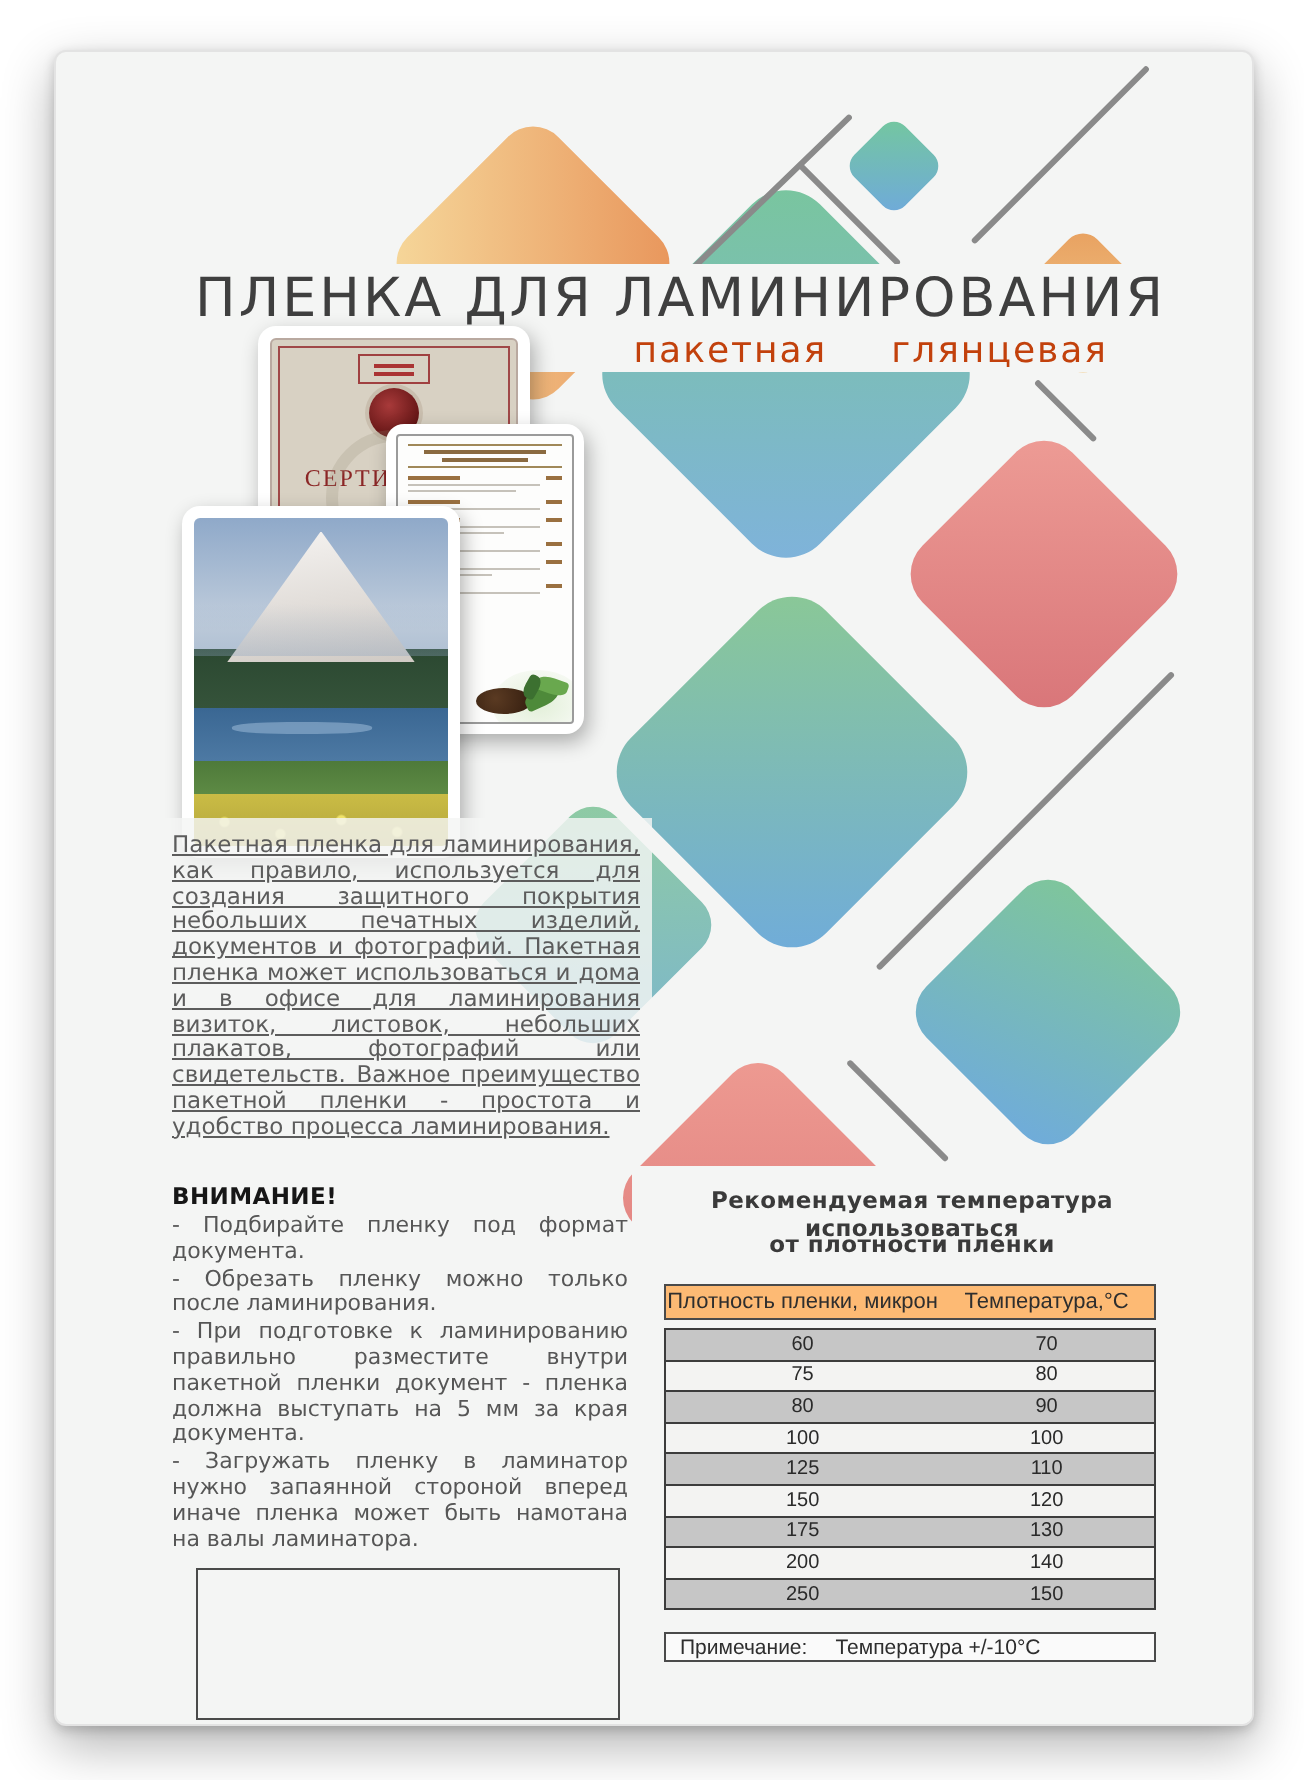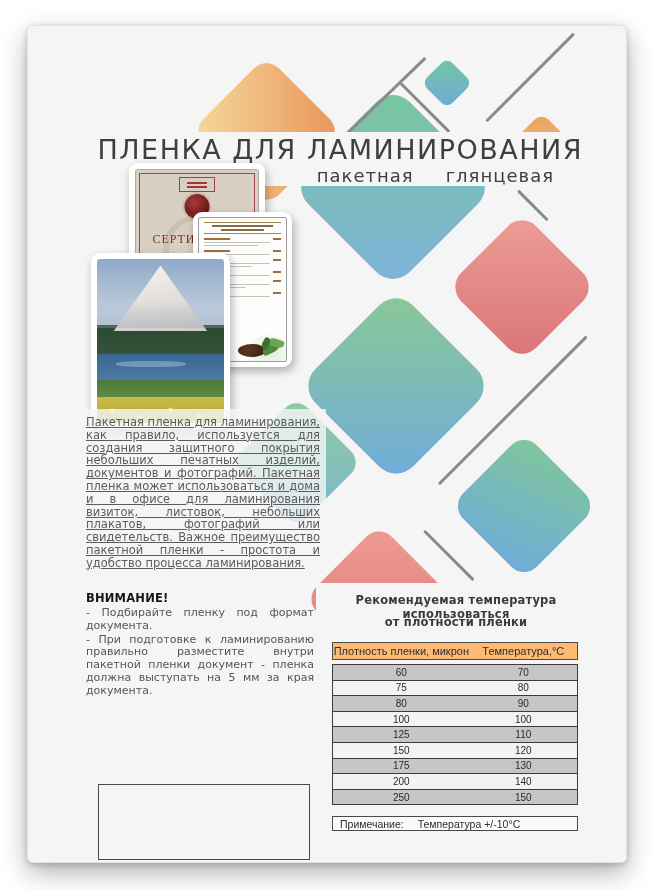--- a/index.html
+++ b/index.html
@@ -40,21 +40,21 @@
   .ln-4{left:484px;top:178px;width:42px;transform:rotate(45deg);}
   .ln-5{left:380px;top:383px;width:209px;transform:rotate(-45deg);}
   .ln-6{left:386px;top:528px;width:70px;transform:rotate(45deg);}
   
   .band-title{position:absolute;left:0;top:106px;width:598px;height:54px;background:#f4f5f4;}
   .cover-br{position:absolute;left:288px;top:557px;width:310px;height:279px;background:#f4f5f4;}
   
   .title{position:absolute;top:108px;right:43px;font-size:27px;letter-spacing:1.5px;
          color:#3f3f3f;white-space:nowrap;}
   .subtitle{position:absolute;top:139px;right:72px;display:flex;gap:32px;
-            font-size:18px;letter-spacing:1px;color:#404040;}
+            font-size:18px;letter-spacing:1px;color:#c2410c;}
   
   .lam{position:absolute;background:#ffffff;border-radius:9px;
        box-shadow:2px 4px 10px rgba(0,0,0,.30);}
   .cert{left:101px;top:137px;width:124px;height:173px;padding:6px;z-index:2;}
   .cert-in{width:100%;height:100%;background:#d8d1c3;border-radius:3px;position:relative;
            box-sizing:border-box;border:1px solid #b9a9a0;overflow:hidden;}
   .cert-frame{position:absolute;left:3px;top:3px;right:3px;bottom:3px;border:1px solid #a04848;}
   .cert-logo{position:absolute;left:50%;top:7px;transform:translateX(-50%);width:34px;height:13px;
              border:1px solid #a04040;display:flex;flex-direction:column;gap:2px;
              align-items:center;justify-content:center;}
@@ -257,21 +257,23 @@
       <div class="lake-glint"></div>
       <div class="flower-dots"></div>
     </div>
   </div>
 
   <p class="intro">Пакетная пленка для ламинирования, как правило, используется для создания защитного покрытия небольших печатных изделий, документов и фотографий. Пакетная пленка может использоваться и дома и в офисе для ламинирования визиток, листовок, небольших плакатов, фотографий или свидетельств. Важное преимущество пакетной пленки - простота и удобство процесса ламинирования.</p>
 
   <div class="warn">
     <h3>ВНИМАНИЕ!</h3>
     <p>- Подбирайте пленку под формат документа.</p>
+    <p>- Обрезать пленку можно только после ламинирования.</p>
     <p>- При подготовке к ламинированию правильно разместите внутри пакетной пленки документ - пленка должна выступать на 5 мм за края документа.</p>
+    <p>- Загружать пленку в ламинатор нужно запаянной стороной вперед иначе пленка может быть намотана на валы ламинатора.</p>
   </div>
 
   <div class="blank-box"></div>
 
   <div class="rc">
     <div class="t-head t-head1">Рекомендуемая температура использоваться</div>
     <div class="t-head t-head2">от плотности пленки</div>
 
     <div class="hdr-row">
       <span>Плотность пленки, микрон</span>

